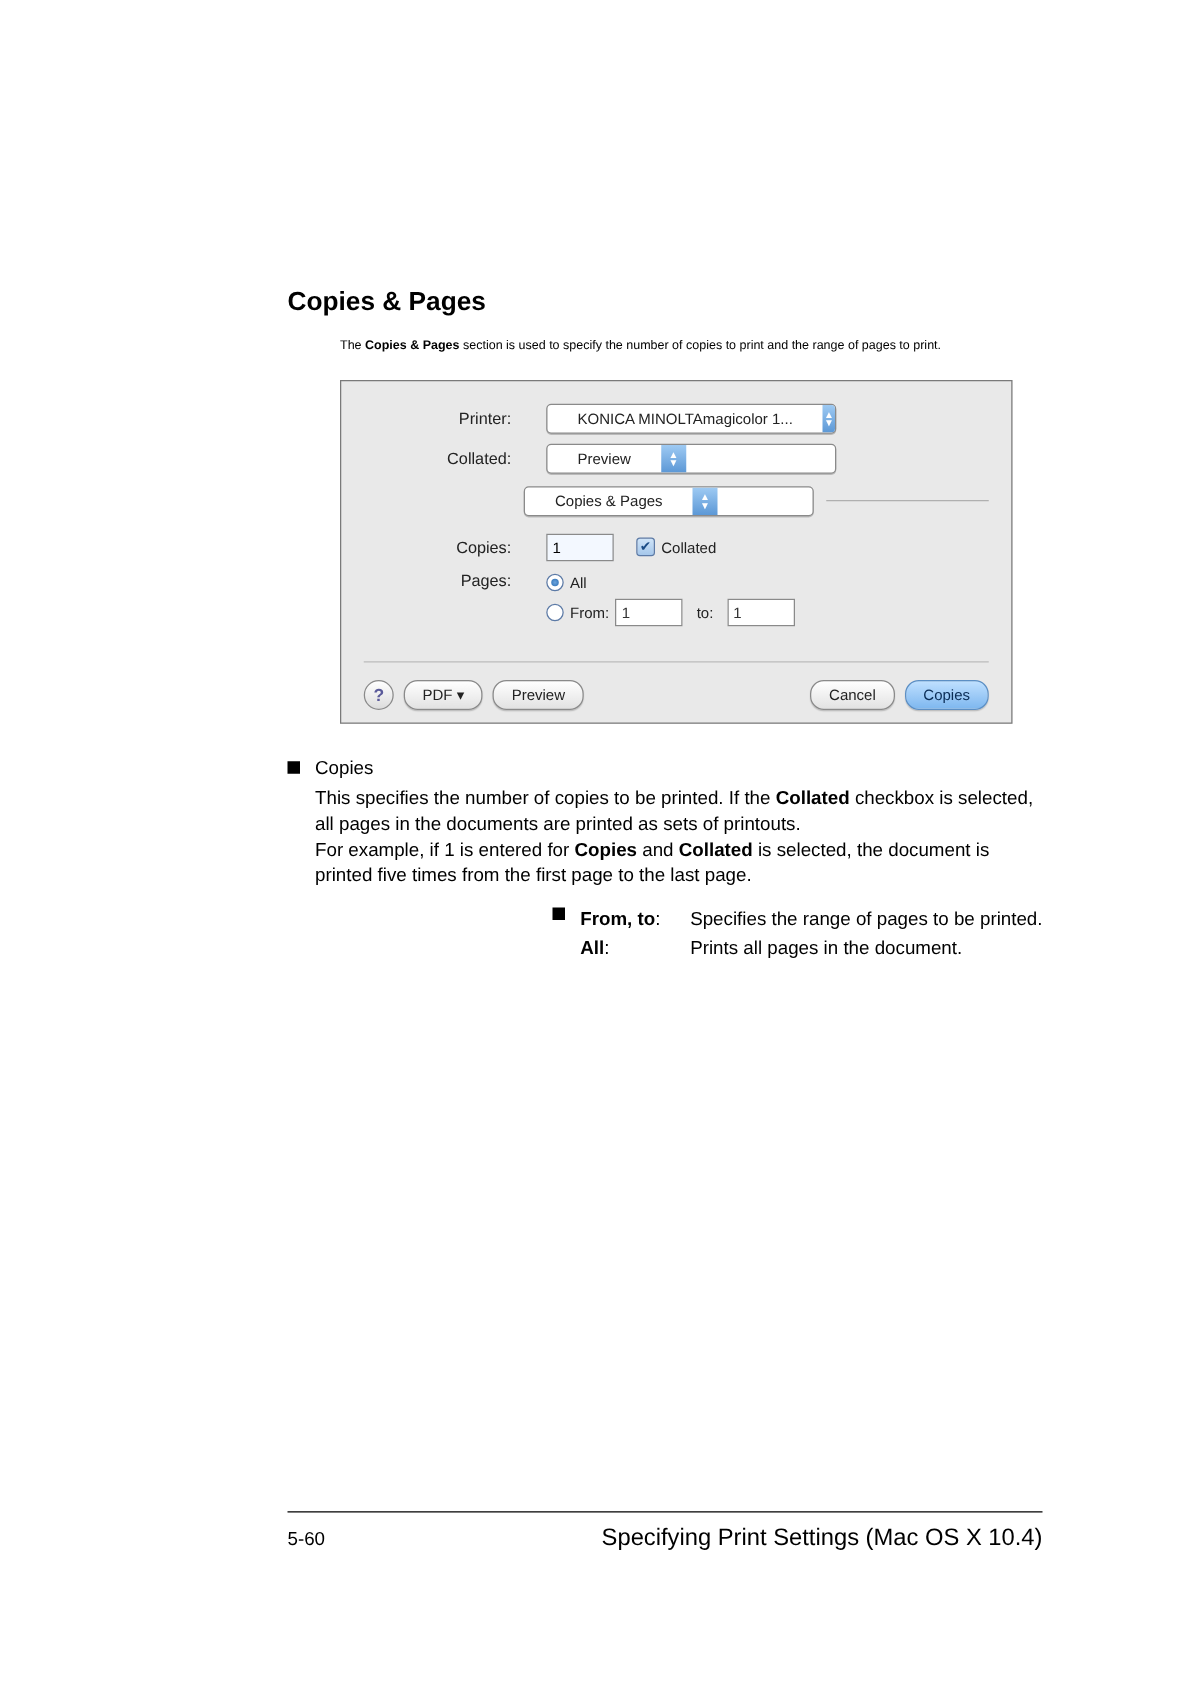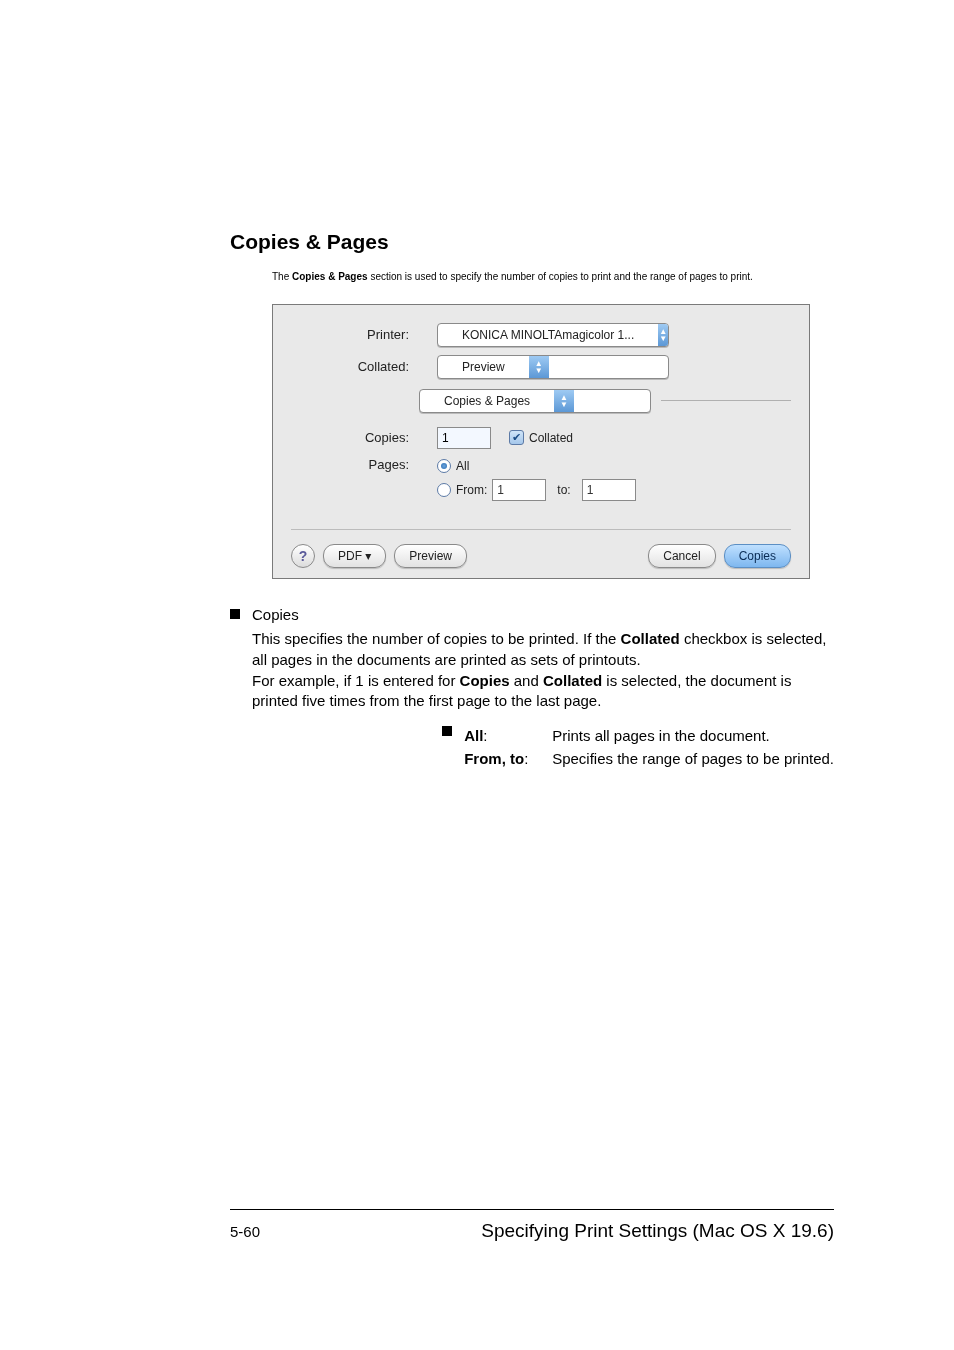--- a/index.html
+++ b/index.html
@@ -275,30 +275,30 @@
           <span>For example, if 1 is entered for </span><b>Copies</b><span> and </span><b>Collated</b><span> is selected, the doc­ument is printed five times from the first page to the last page.</span>
         </div>
       </div>
     </div>
 
     <div class="bullet-block">
       <div class="square"></div>
       <div class="bcontent">
         <div class="defs">
           <div class="drow">
+            <div class="dkeycol"><span class="dkey">From, to</span>:</div>
+            <div>Specifies the range of pages to be printed.</div>
+          </div>
+          <div class="drow">
             <div class="dkeycol"><span class="dkey">All</span>:</div>
             <div>Prints all pages in the document.</div>
-          </div>
-          <div class="drow">
-            <div class="dkeycol"><span class="dkey">From, to</span>:</div>
-            <div>Specifies the range of pages to be printed.</div>
           </div>
         </div>
       </div>
     </div>
   </div>
 </div>
 
 <div class="footer-rule"></div>
 <div class="footer">
   <div>5-60</div>
-  <div class="right">Specifying Print Settings (Mac OS X 19.6)</div>
+  <div class="right">Specifying Print Settings (Mac OS X 10.4)</div>
 </div>
 
 </body></html>

